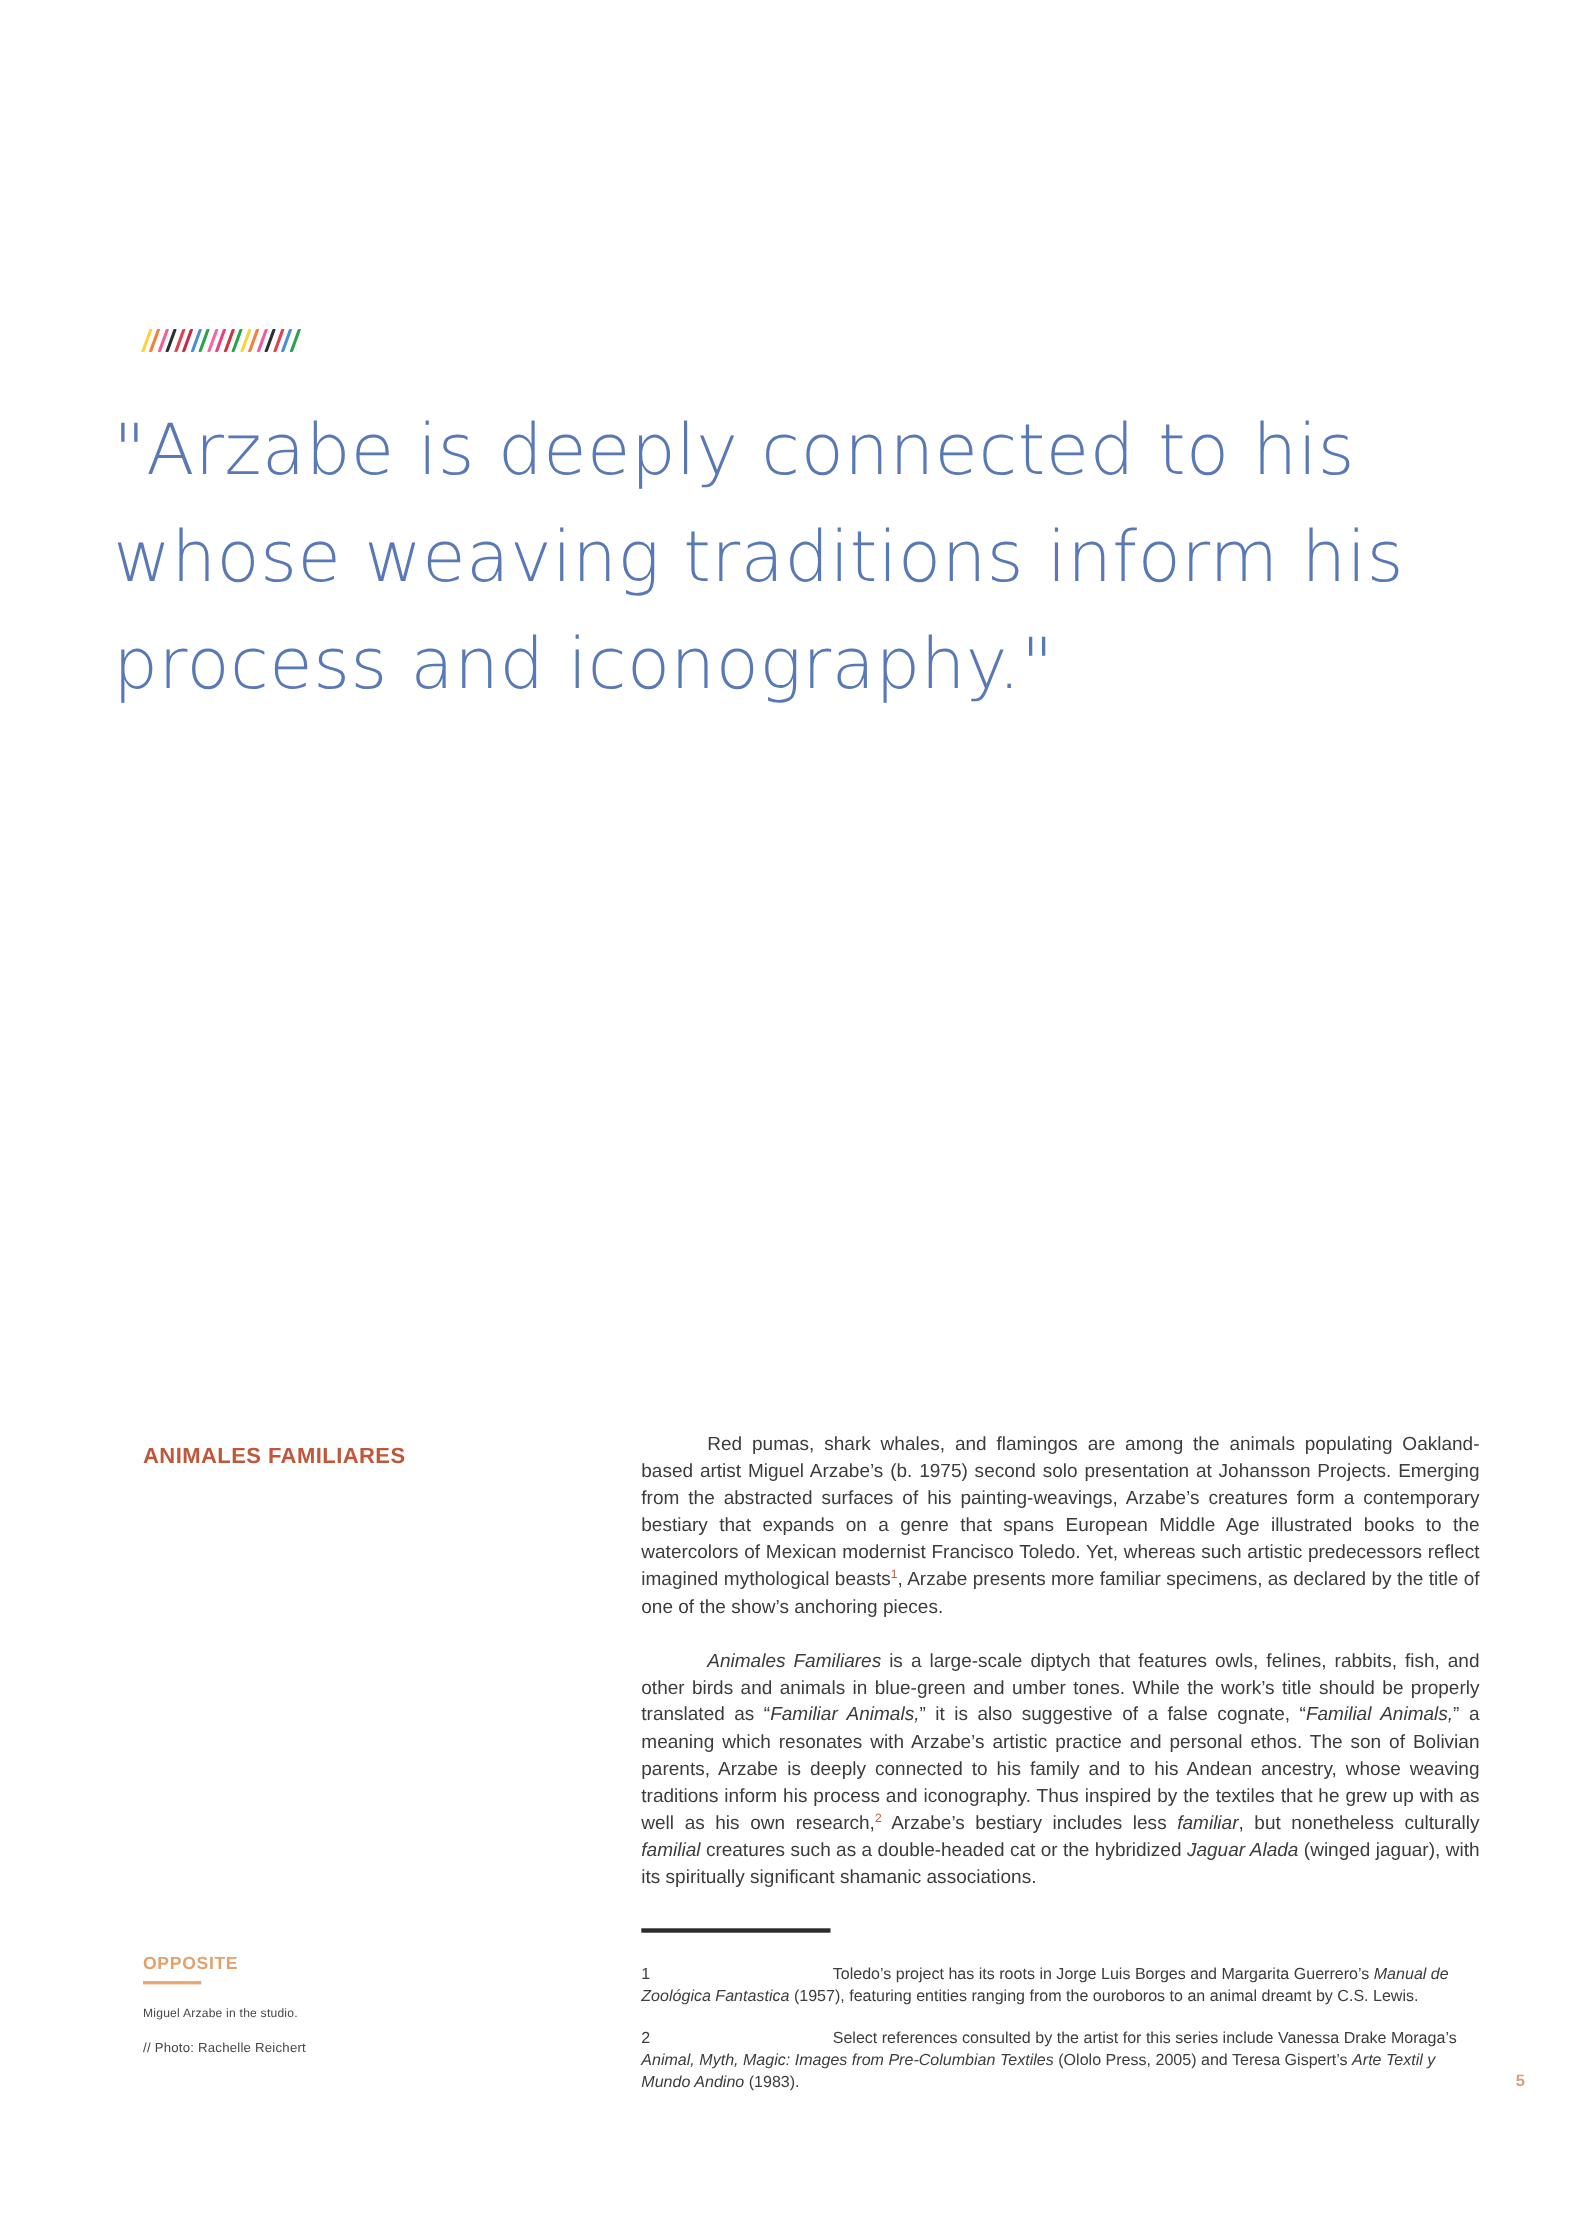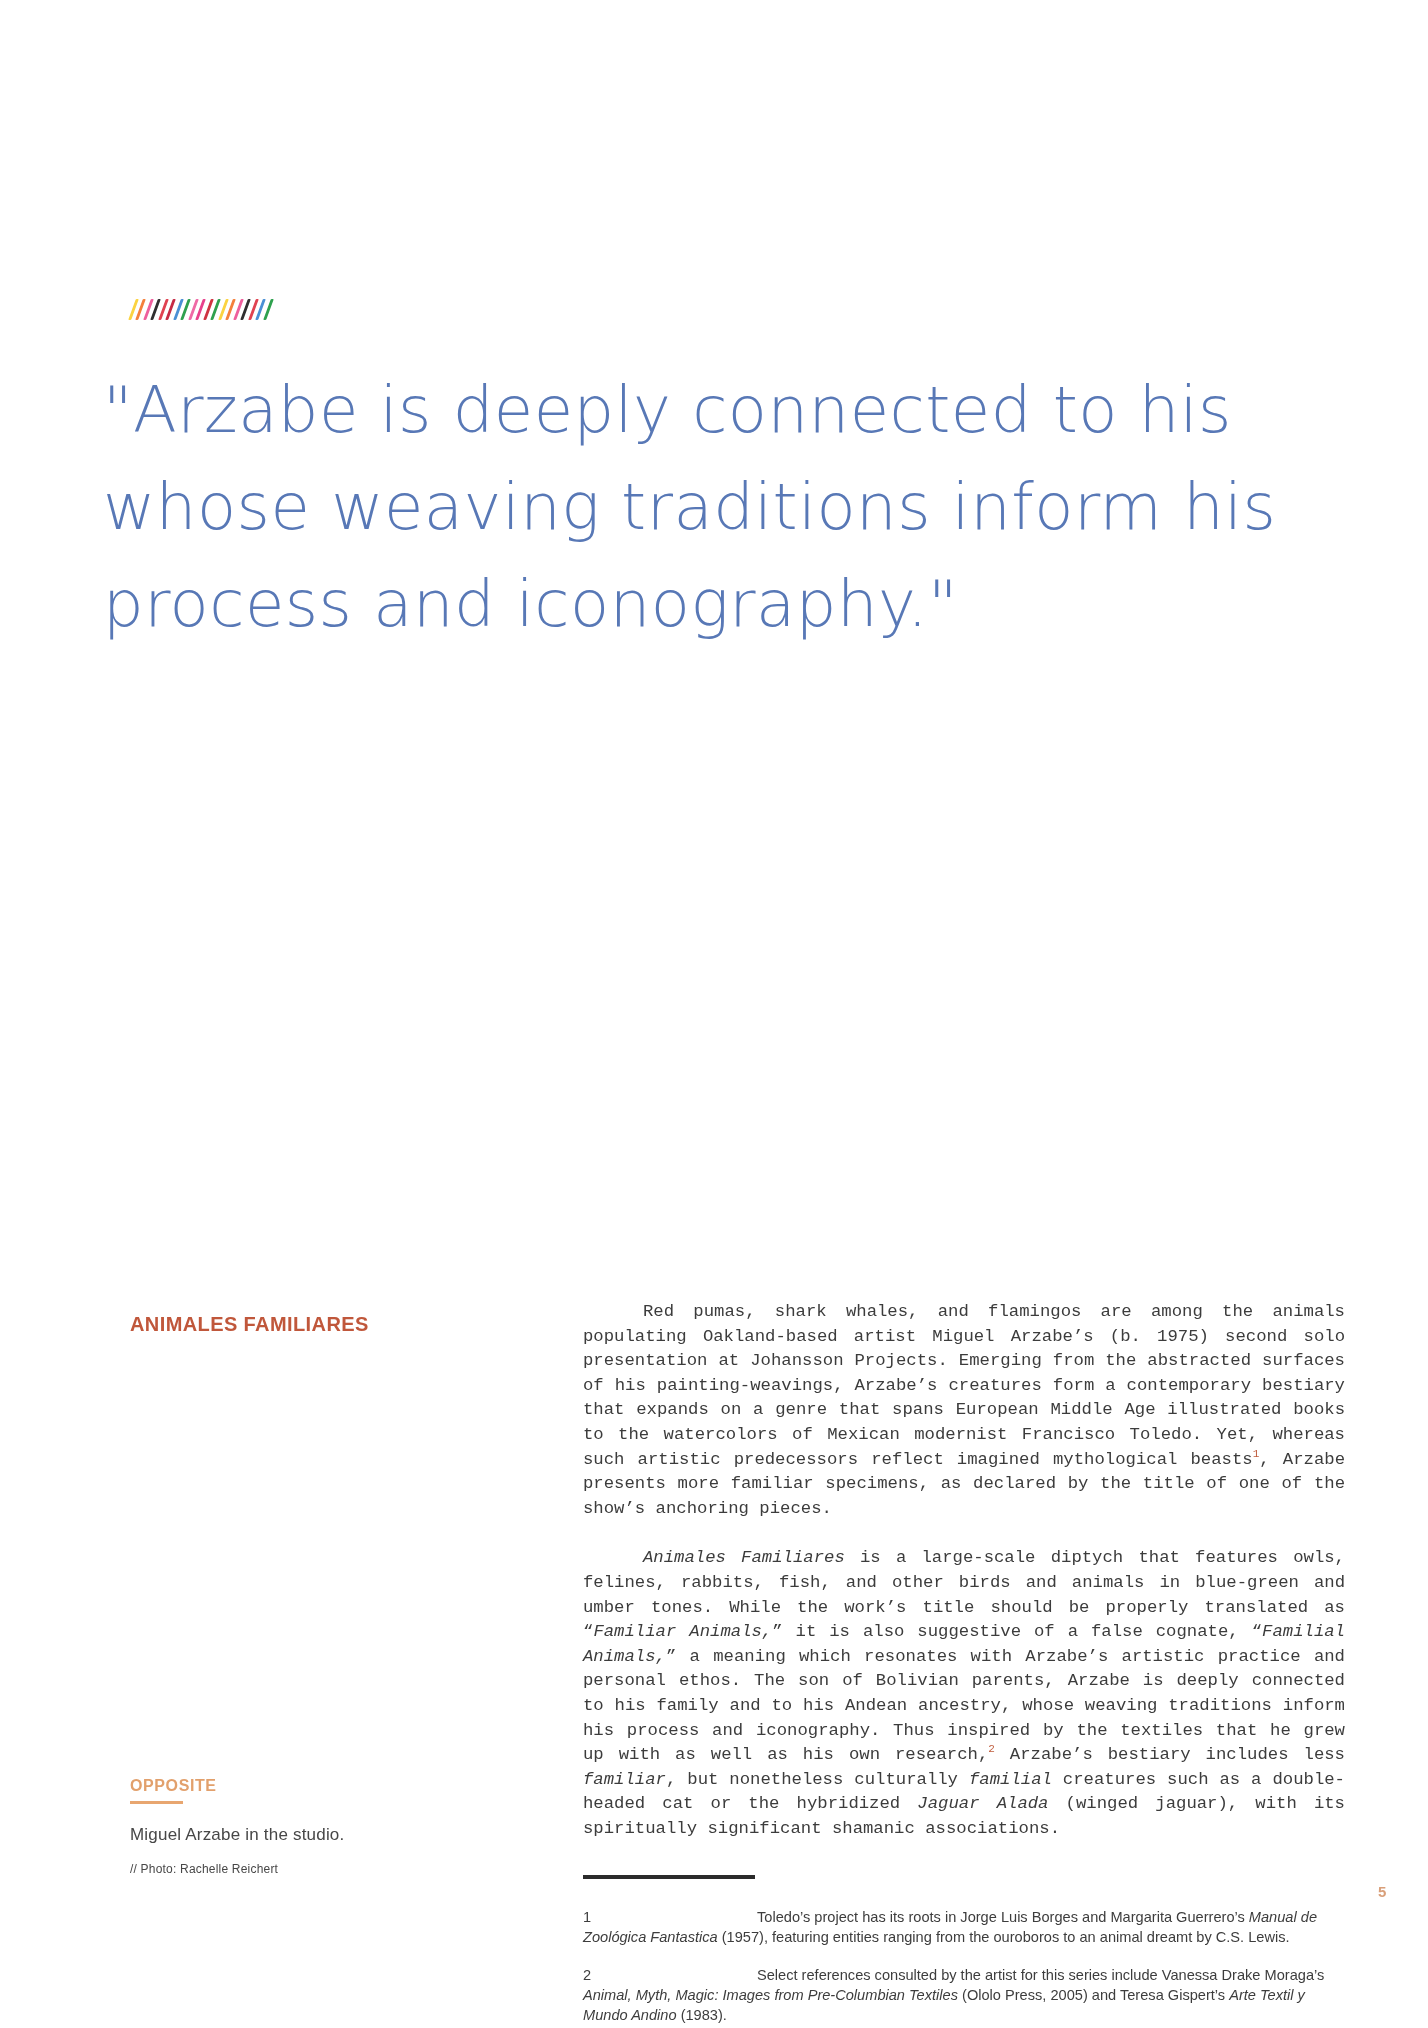--- a/index.html
+++ b/index.html
@@ -72,21 +72,20 @@
     top: 1300px;
     width: 762px;
   }
   .body-para {
     color: #3c3c3c;
     font-size: 17.3px;
     line-height: 24.6px;
     text-align: justify;
     text-indent: 60px;
     letter-spacing: 0px;
-    font-family: Liberation Mono, monospace;
   }
   .body-para + .body-para { margin-top: 25px; }
   .it { font-style: italic; }
   .sup {
     color: #bf5b3b;
     font-size: 11px;
     vertical-align: super;
     line-height: 0;
   }
 
@@ -128,21 +127,21 @@
   }
   .caption-rule {
     width: 53px;
     height: 3px;
     background: #e8a670;
     margin-top: 6px;
   }
   .caption-line1 {
     margin-top: 21px;
     color: #474747;
-    font-size: 17px;
+    font-size: 11px;
     letter-spacing: 0.2px;
   }
   .caption-line2 {
     margin-top: 17px;
     color: #474747;
     font-size: 12px;
     letter-spacing: 0.2px;
   }
 
   .page-number {

